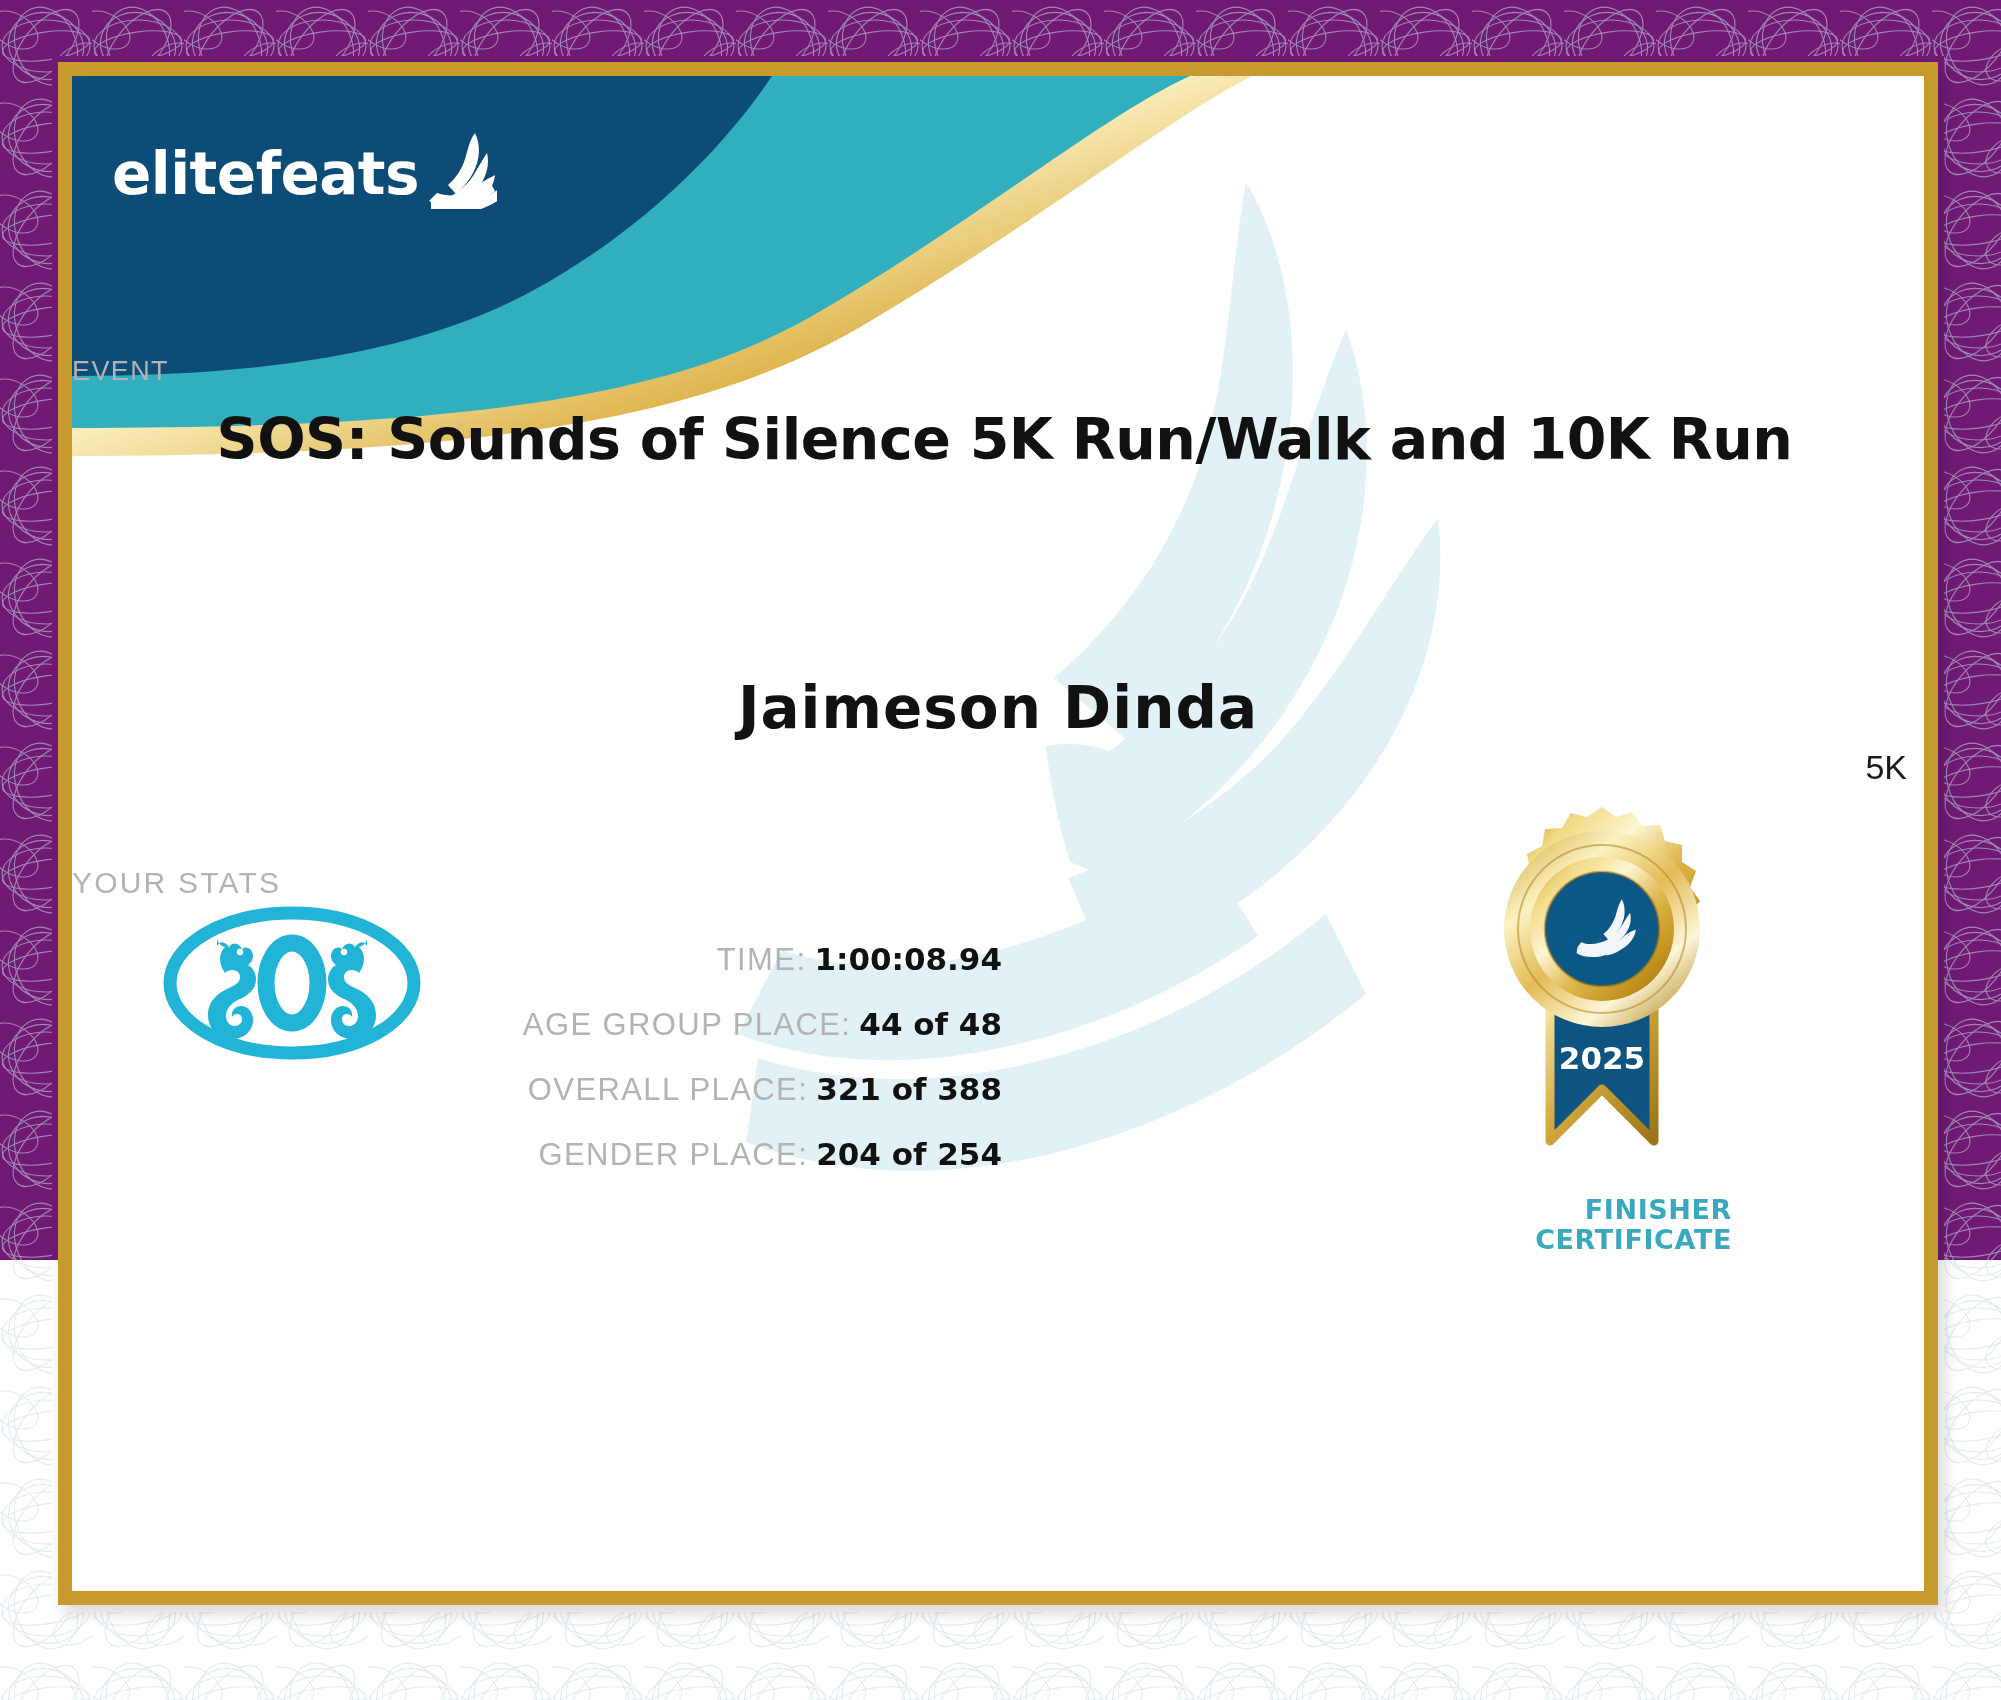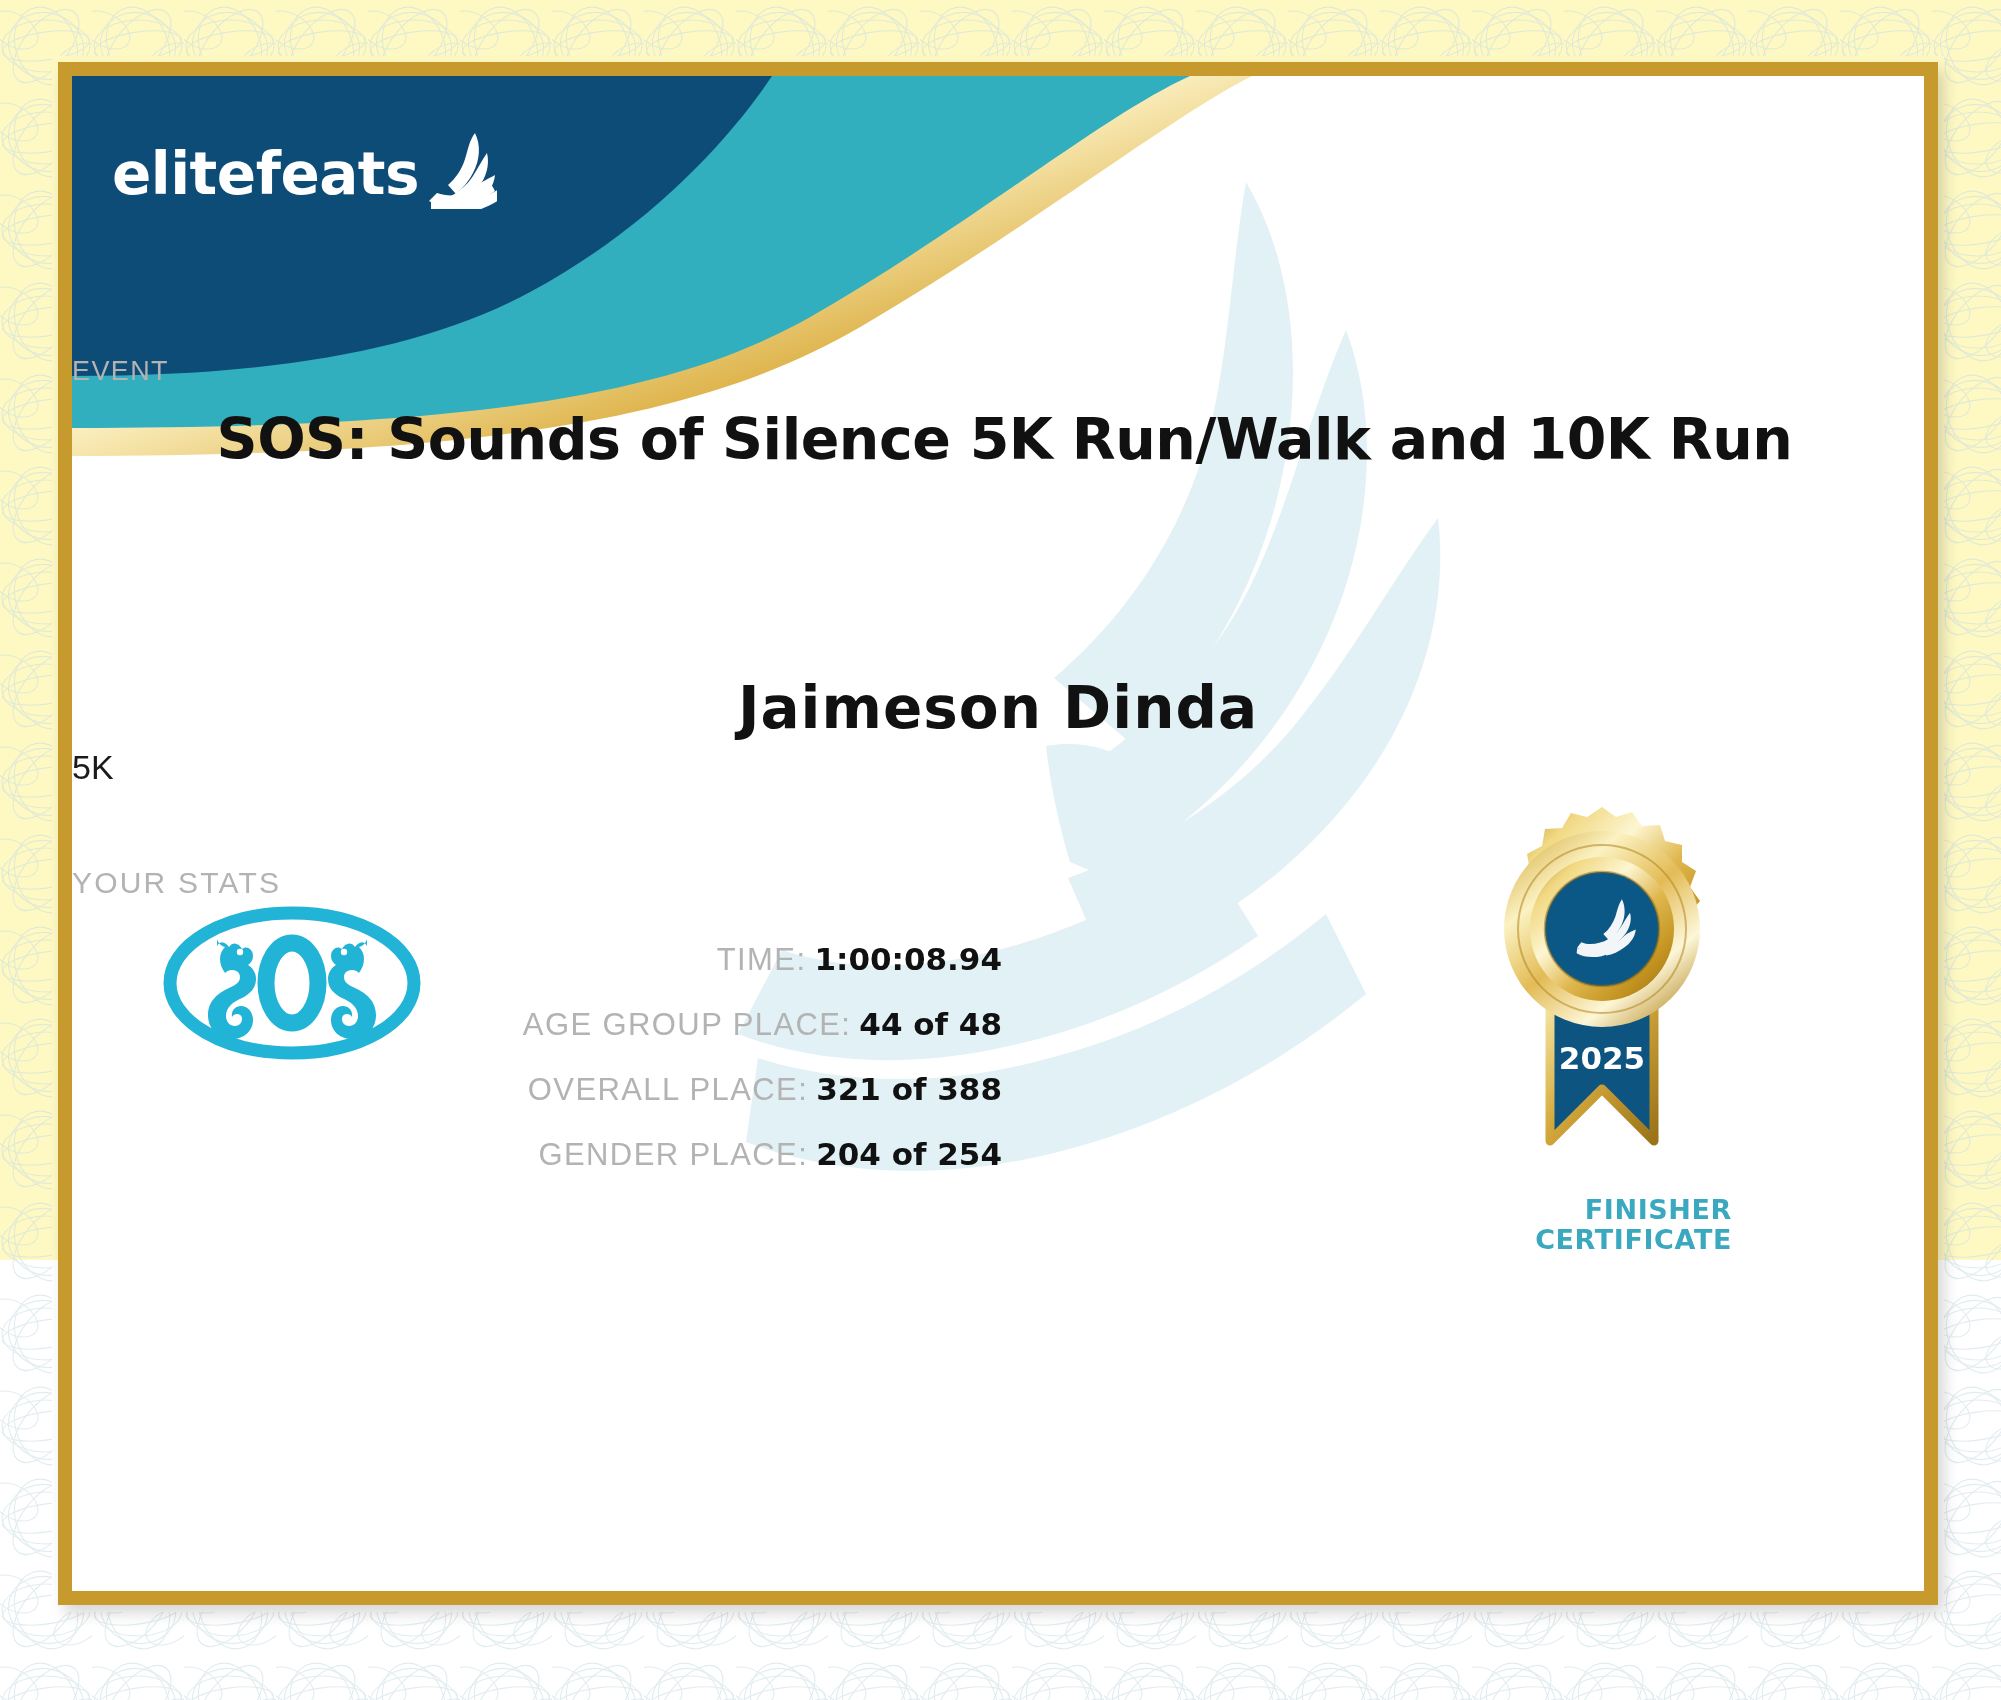--- a/index.html
+++ b/index.html
@@ -10,21 +10,21 @@
     overflow: hidden;
     font-family: "Liberation Sans", sans-serif;
     background: #ffffff;
   }
 
   
   #page {
     position: relative;
     width: 2001px;
     height: 1260px;
-    background: #fef9c3;
+    background: #701a75;
   }
 
   .guilloche {
     position: absolute;
     inset: 0;
     opacity: 0.55;
   }
 
   
   #frame {
@@ -131,21 +131,21 @@
     font-weight: 700;
     color: #111111;
     font-family: "DejaVu Sans", sans-serif;
     letter-spacing: 1px;
   }
 
   #recipient-race {
     position: absolute;
     left: 0; right: 17px;
     top: 672px;
-    text-align: left;
+    text-align: right;
     font-size: 34px;
     color: #1a1a1a;
   }
 
   #stats-label {
     position: absolute;
     left: 0; right: 0;
     top: 790px;
     font-size: 30px;
     letter-spacing: 2.2px;

